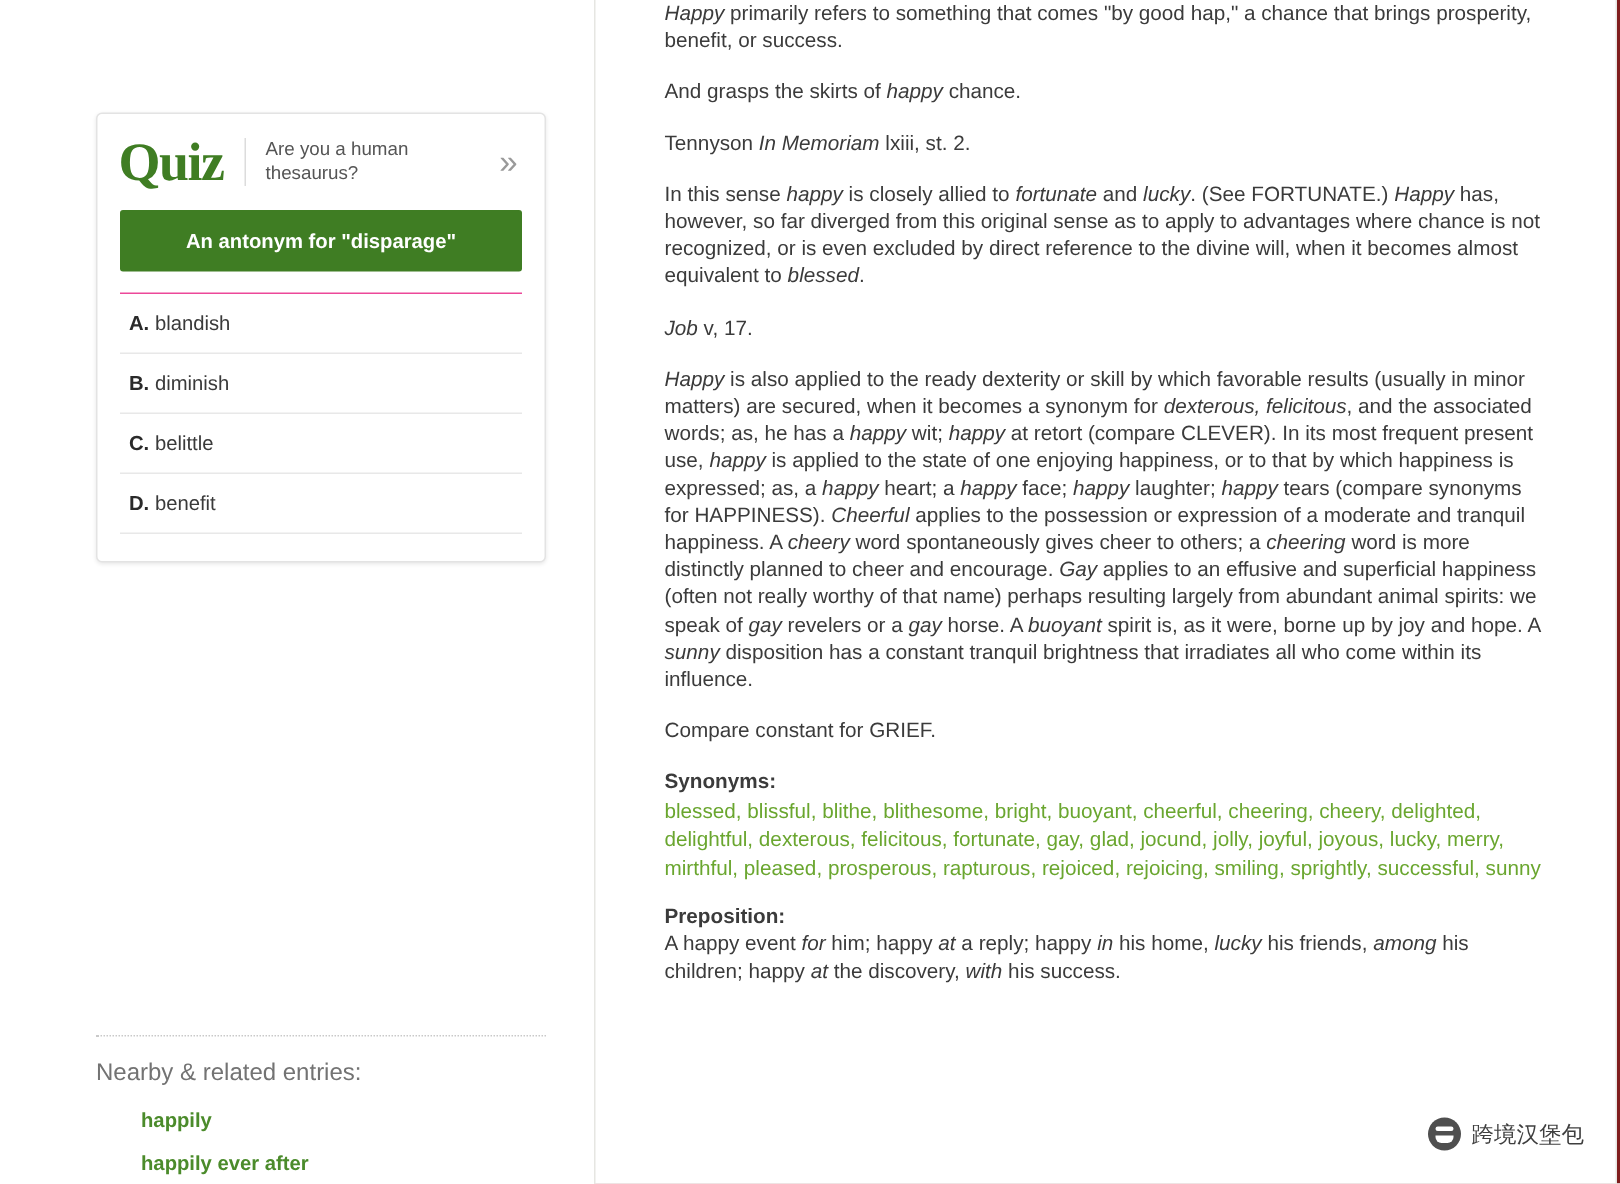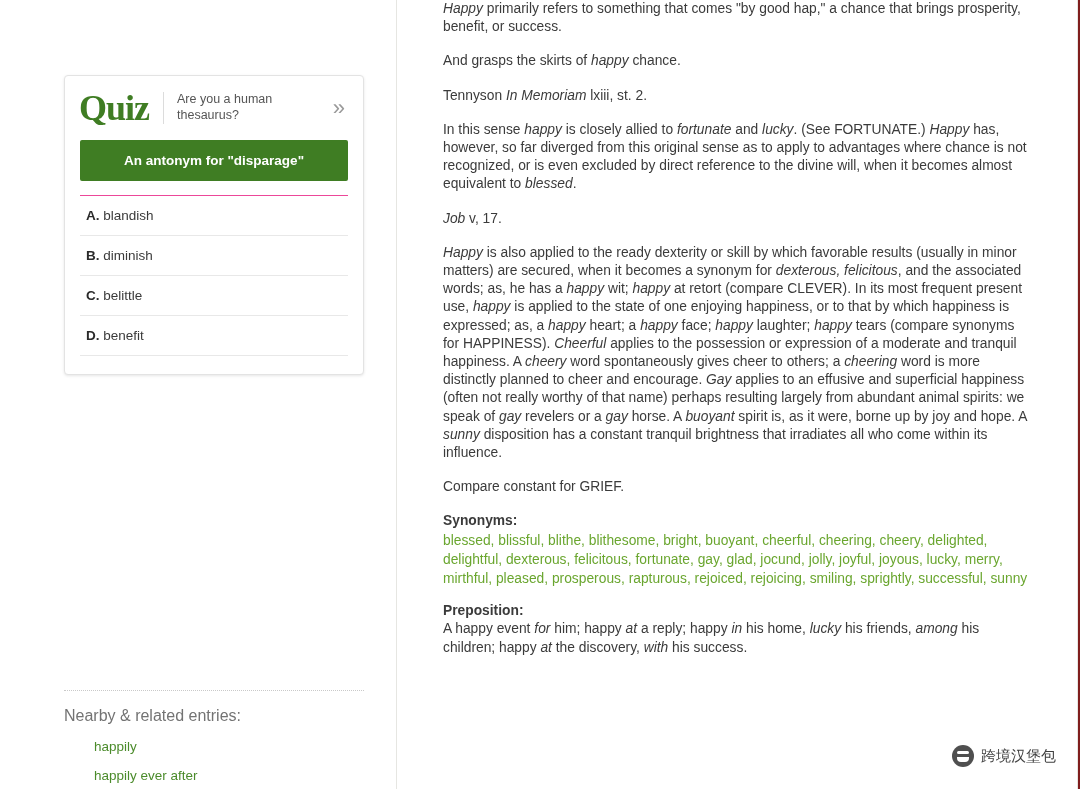--- a/index.html
+++ b/index.html
@@ -113,20 +113,21 @@
     border-top: 1px dotted #c9c9c9;
     margin-bottom: 16px;
   }
   .nearby-title {
     font-size: 16px;
     color: #737373;
     margin-bottom: 14px;
   }
   .nearby-list {
     padding-left: 30px;
+    font-weight: bold;
   }
   .nearby-item {
     font-size: 13.5px;
     color: #4b8b2b;
     margin-bottom: 14px;
     cursor: pointer;
   }
 
   
   .article-panel {

